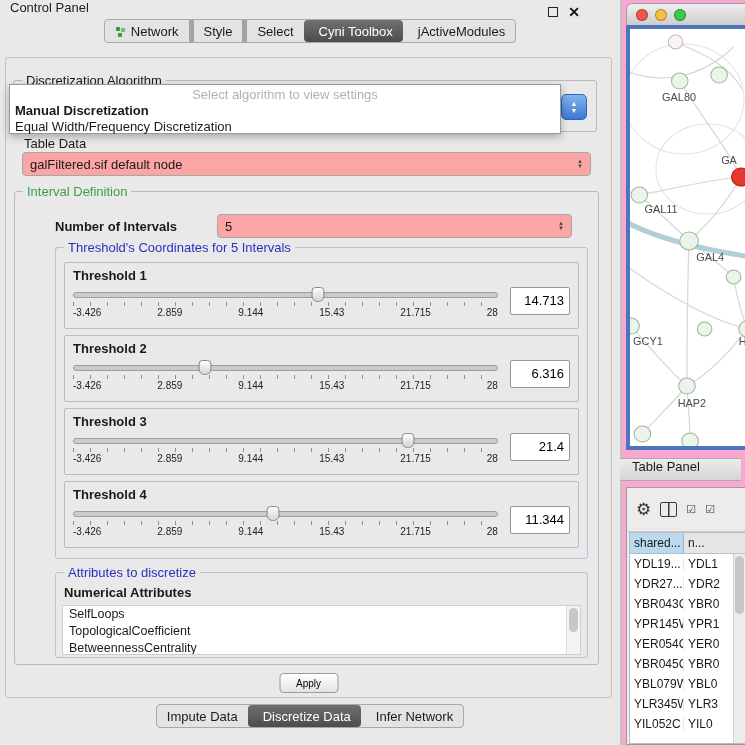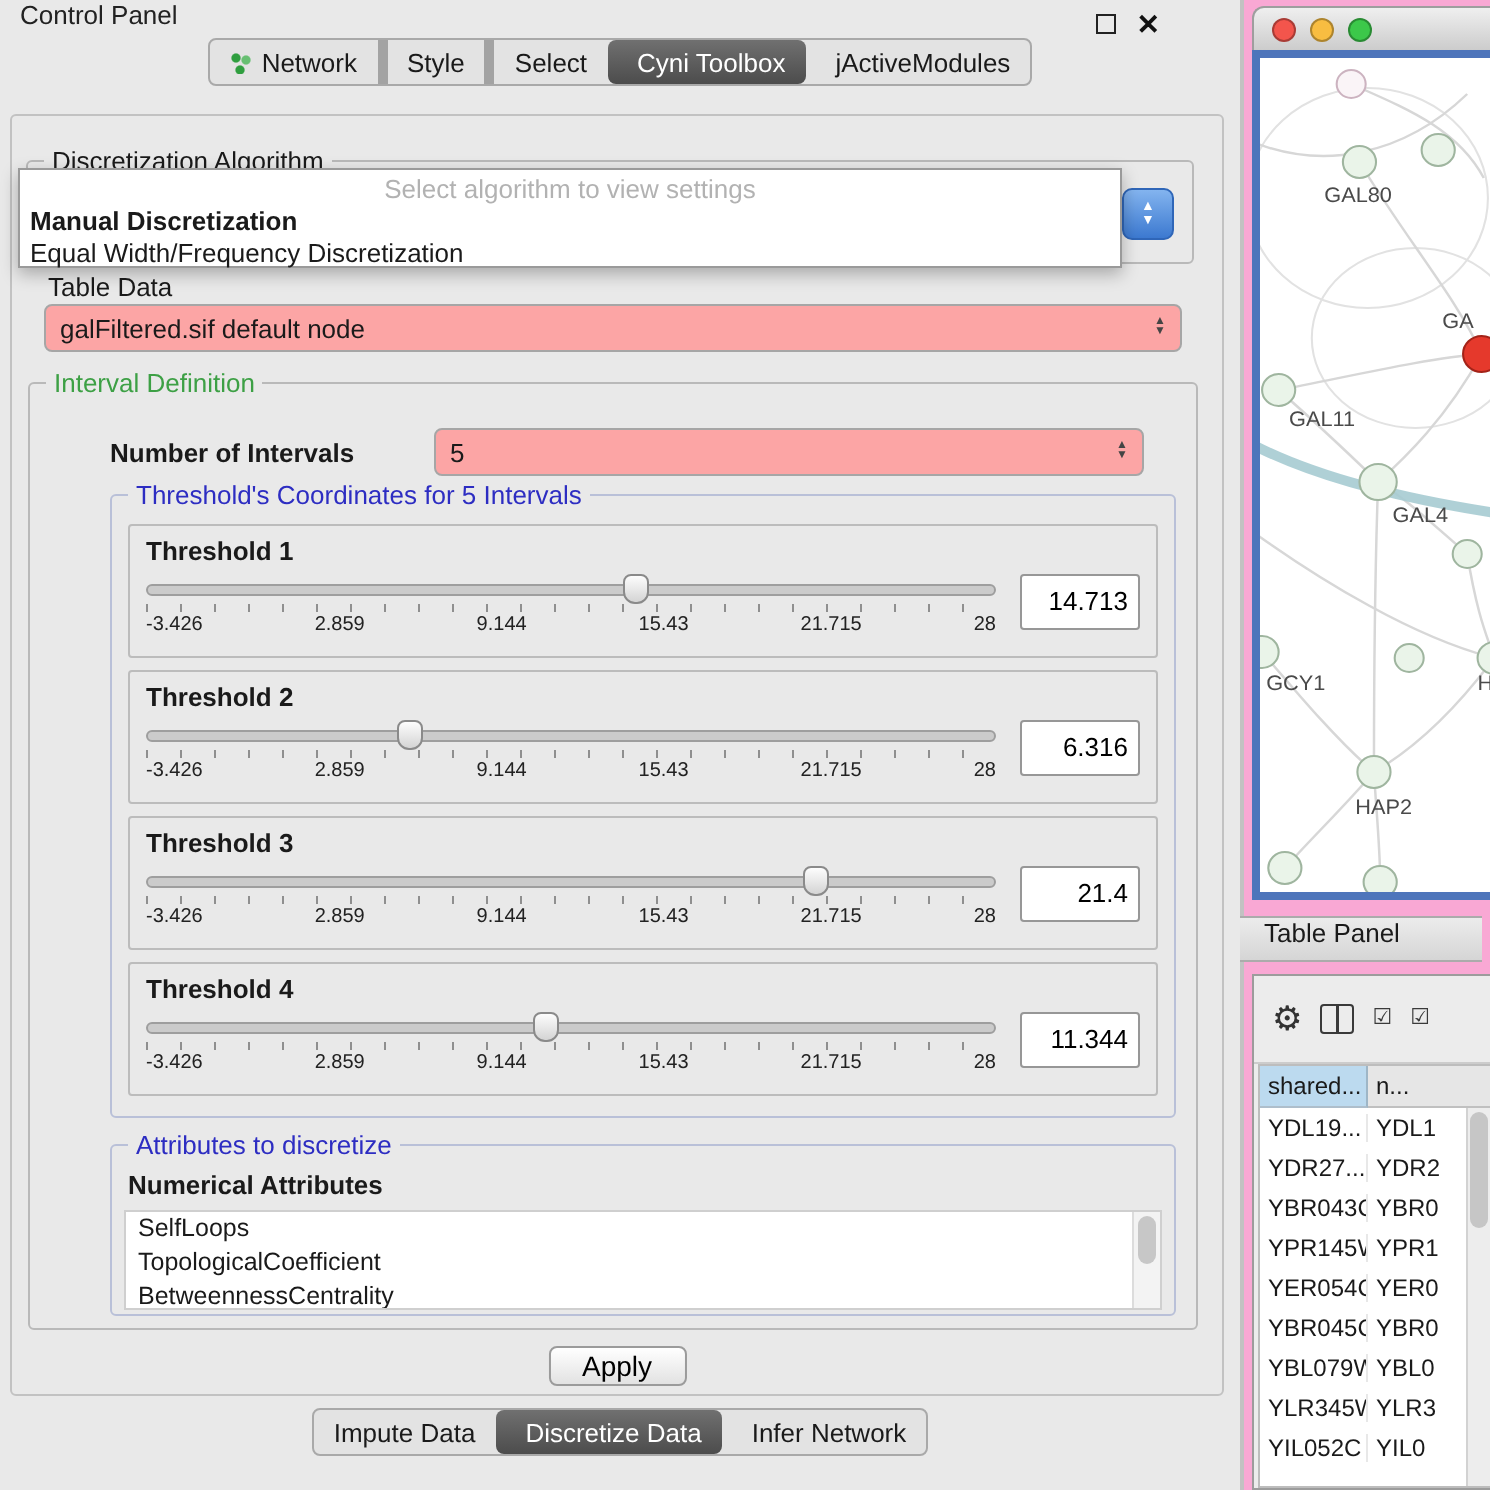--- a/index.html
+++ b/index.html
@@ -68,21 +68,21 @@
 
   .attr-group{position:absolute;top:380px;left:40px;right:10px;height:84px;border:1px solid #b9c0d8;border-radius:3px;}
   .attr-sub{font-weight:bold;margin:12px 0 4px 8px;}
   .attr-list{position:absolute;left:6px;right:6px;top:32px;height:48px;background:#fff;border:1px solid #cfcfcf;overflow:hidden;}
   .attr-item{font-size:12.5px;line-height:17px;padding-left:6px;white-space:nowrap;}
   .vscroll{position:absolute;right:0;top:0;bottom:0;width:13px;background:#f3f3f3;border-left:1px solid #dcdcdc;}
   .vthumb{margin:2px;height:24px;background:#c7c7c7;border-radius:6px;}
 
   .apply{position:absolute;top:615px;left:50%;transform:translateX(-50%);
     background:linear-gradient(#ffffff,#e2e2e2);border:1px solid #9b9b9b;border-radius:4px;
-    font-family:"Liberation Sans",sans-serif;font-size:14px;padding:2px 16px;height:20px;line-height:15px;}
+    font-family:"Liberation Sans",sans-serif;font-size:10px;padding:2px 16px;height:20px;line-height:15px;}
 
   
   .popup{position:absolute;left:9px;top:84px;width:552px;height:50px;background:#fff;border:1px solid #9a9a9a;
     box-shadow:0 3px 8px rgba(0,0,0,.28);z-index:30;padding-top:2px;box-sizing:border-box;}
   .popup-header{text-align:center;color:#b2b2b2;height:16px;line-height:15px;}
   .popup-option{padding:0 5px;height:16px;line-height:15px;white-space:nowrap;}
   .popup-option.em{font-weight:bold;}
 
   
   .right{position:absolute;left:620px;top:0;width:125px;height:745px;background:#f9a8d4;box-shadow:inset 2px 0 0 #c2c2c2;}

